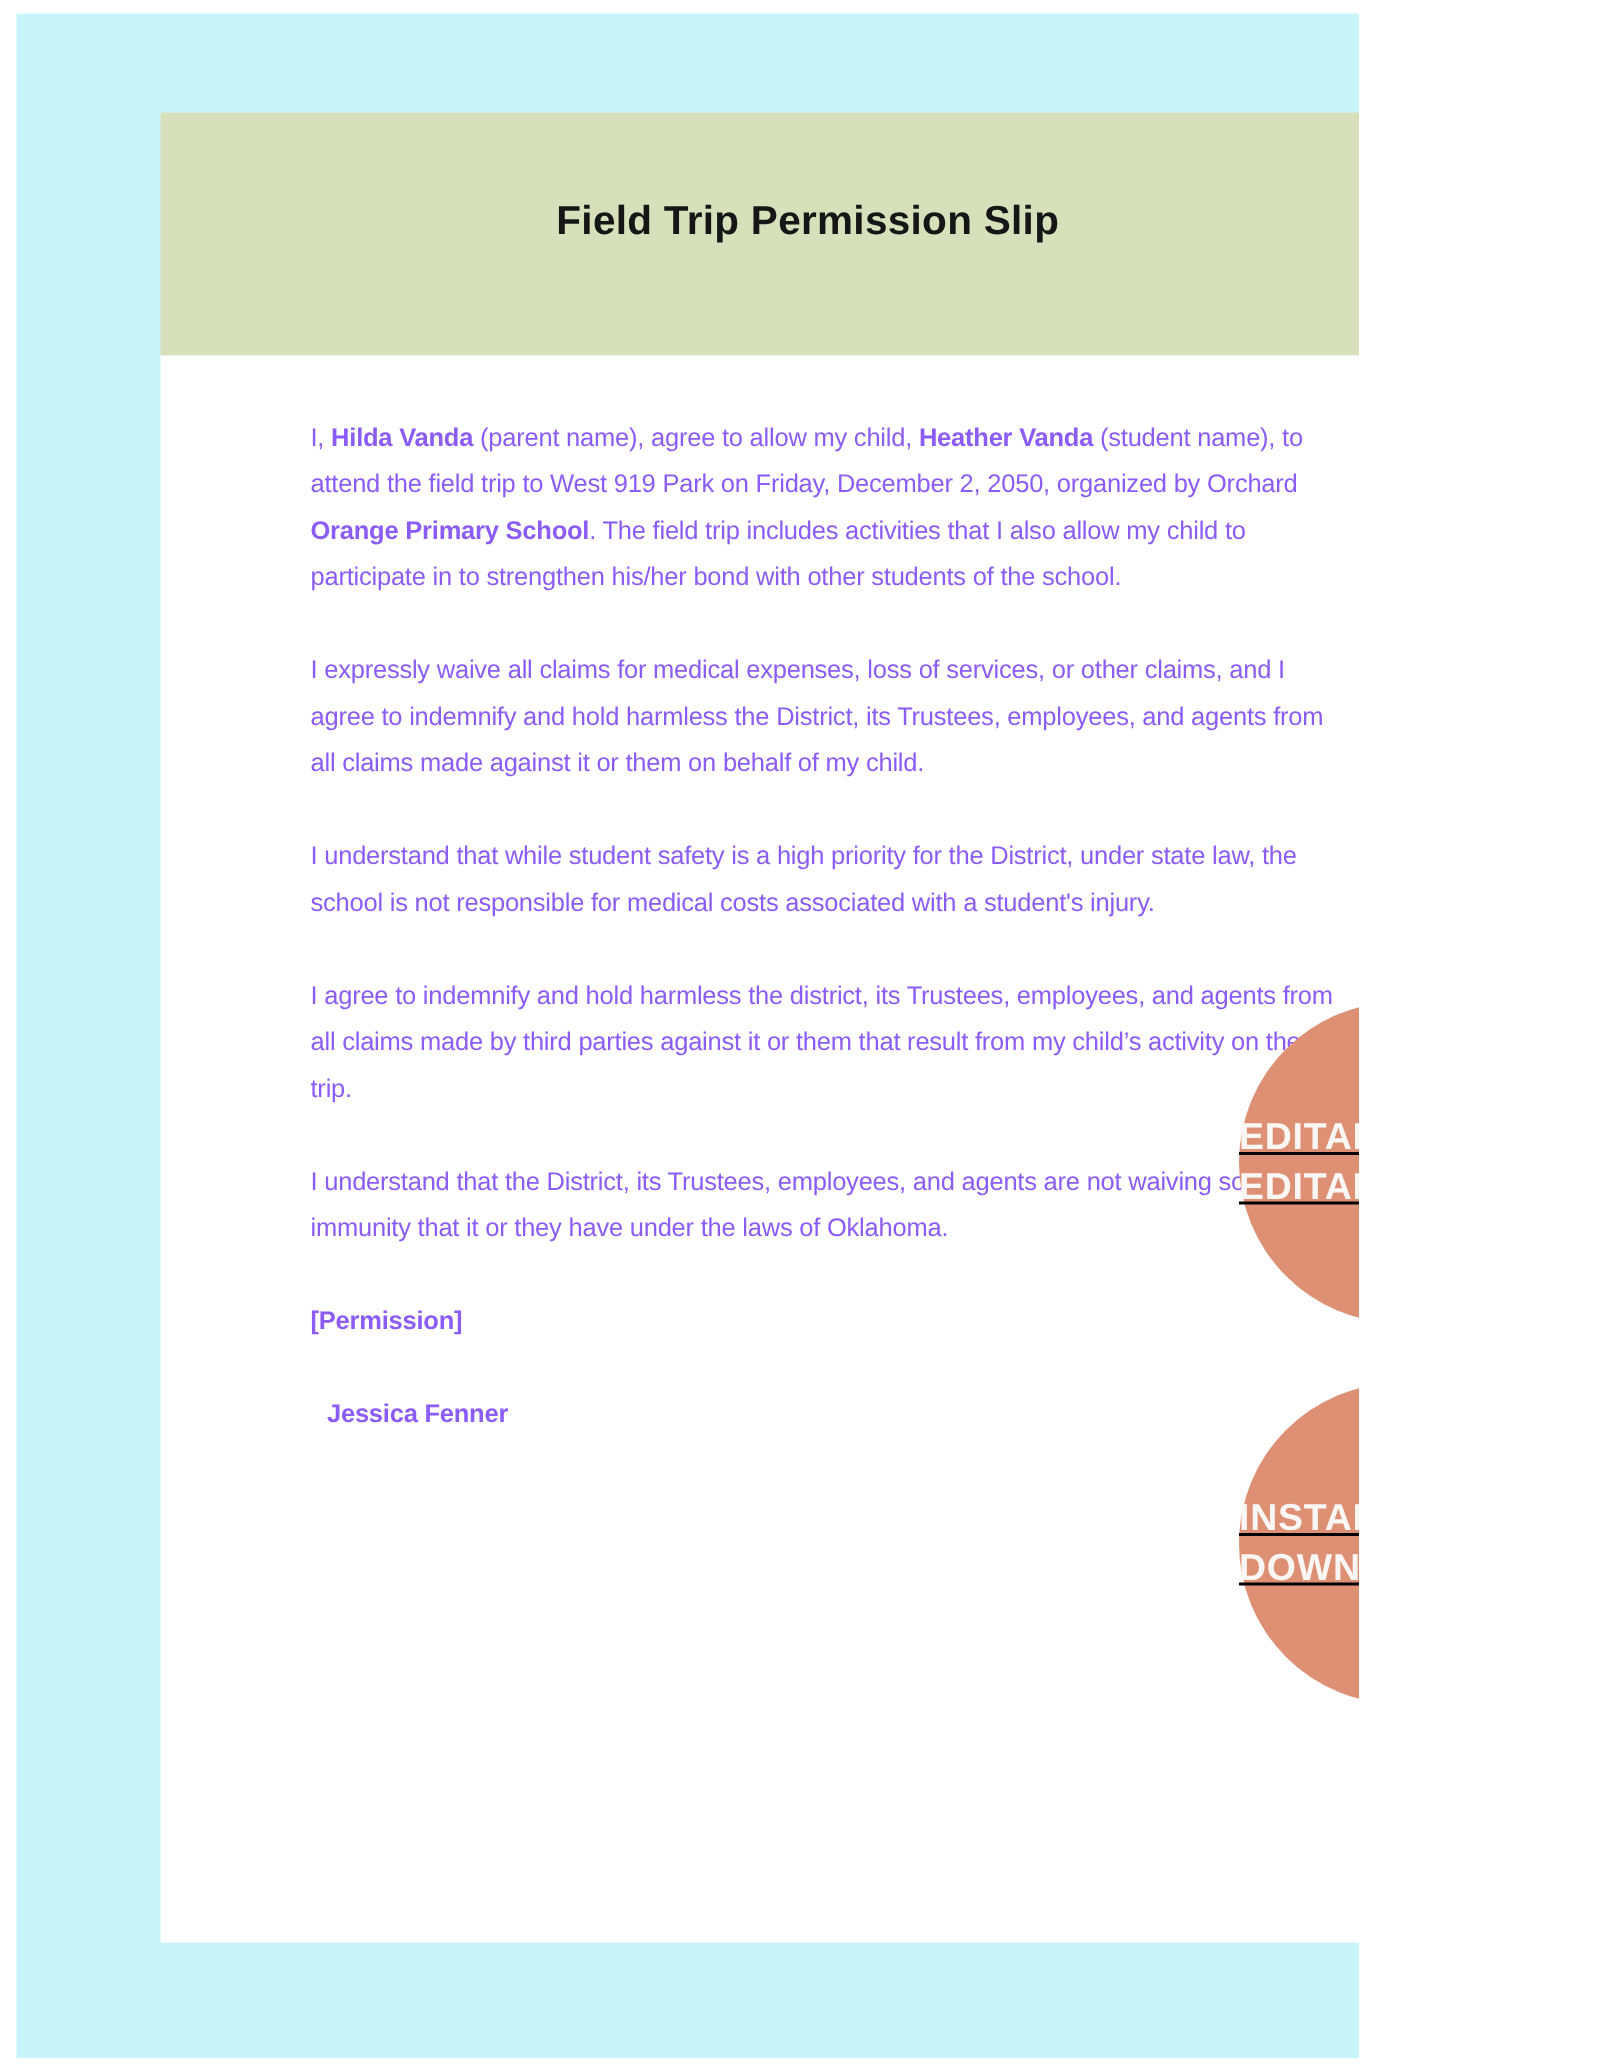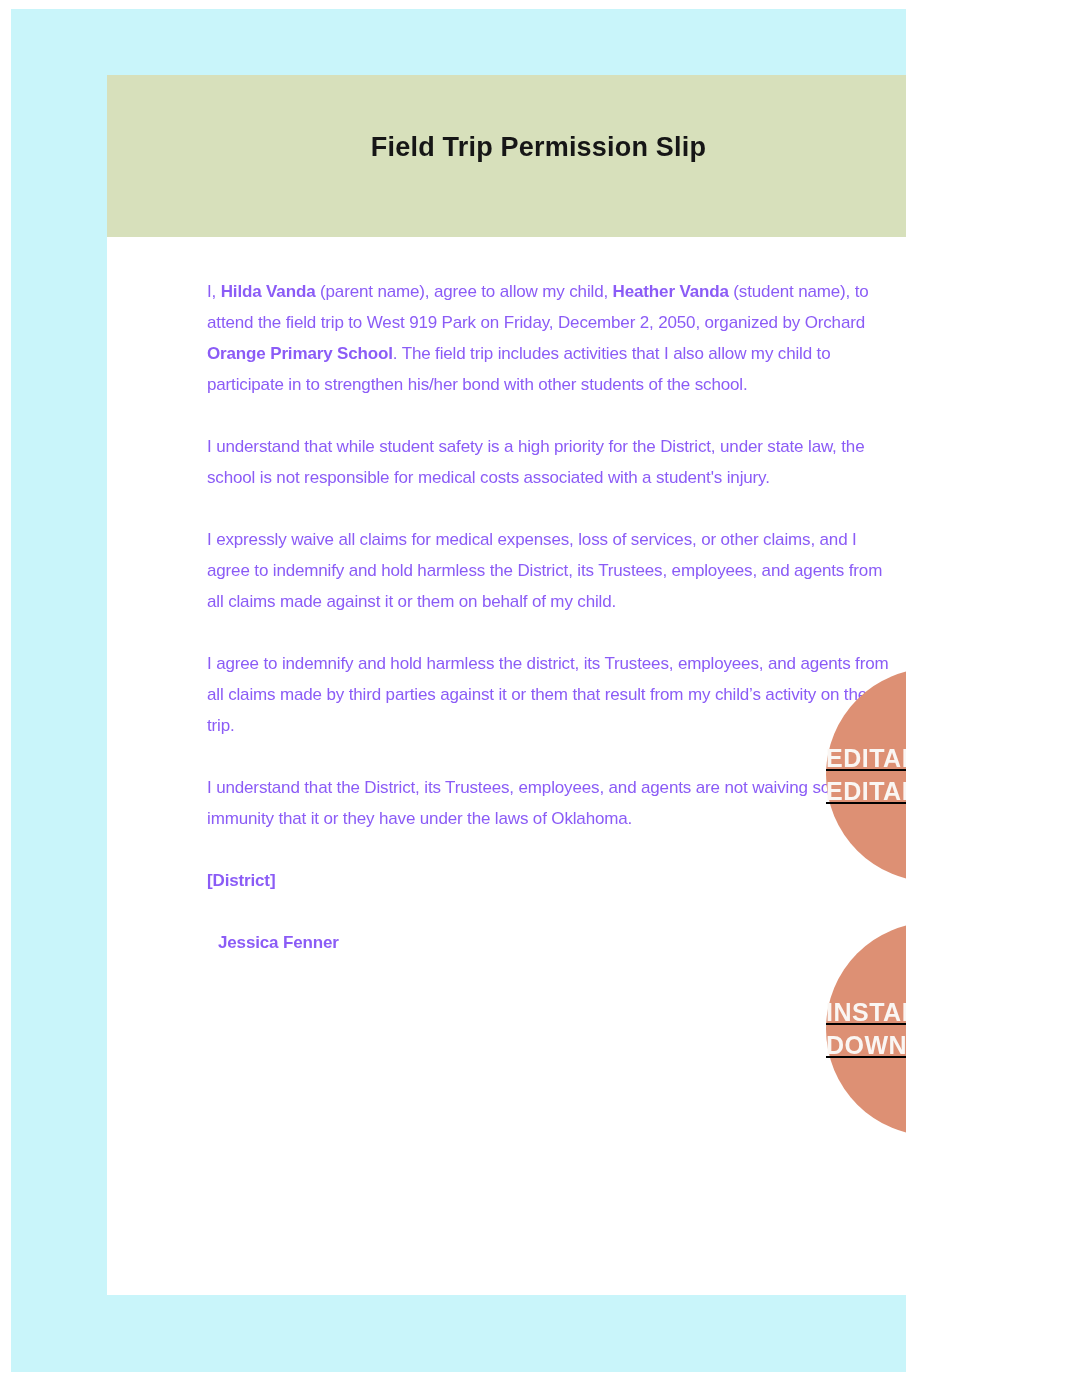--- a/index.html
+++ b/index.html
@@ -108,26 +108,26 @@
 
   <div class="band">
     <h1>Field Trip Permission Slip</h1>
   </div>
 
   <div class="page-body"></div>
 
   <div class="content">
     <div>
         <p class="para"><span>I, </span><span class="b">Hilda Vanda</span><span> (parent name), agree to allow my child, </span><span class="b">Heather Vanda</span><span> (student name), to attend the field trip to West 919 Park on Friday, December 2, 2050, organized by Orchard </span><span class="b">Orange Primary School</span><span>. The field trip includes activities that I also allow my child to participate in to strengthen his/her bond with other students of the school.</span></p>
+        <p class="para"><span>I expressly waive all claims for medical expenses, loss of services, or other claims, and I agree to indemnify and hold harmless the District, its Trustees, employees, and agents from all claims made against it or them on behalf of my child.</span></p>
         <p class="para"><span>I understand that while student safety is a high priority for the District, under state law, the school is not responsible for medical costs associated with a student's injury.</span></p>
-        <p class="para"><span>I expressly waive all claims for medical expenses, loss of services, or other claims, and I agree to indemnify and hold harmless the District, its Trustees, employees, and agents from all claims made against it or them on behalf of my child.</span></p>
         <p class="para"><span>I agree to indemnify and hold harmless the district, its Trustees, employees, and agents from all claims made by third parties against it or them that result from my child’s activity on the trip.</span></p>
         <p class="para"><span>I understand that the District, its Trustees, employees, and agents are not waiving sovereign immunity that it or they have under the laws of Oklahoma.</span></p>
       </div>
-    <p class="sig-line">[District]</p>
+    <p class="sig-line">[Permission]</p>
     <p class="sig-name">Jessica Fenner</p>
   </div>
 
   <div class="badge badge-1">
     <span>EDITABLE &amp;</span>
     <span>EDITABLE</span>
   </div>
 
   <div class="badge badge-2">
     <span>INSTANT</span>

